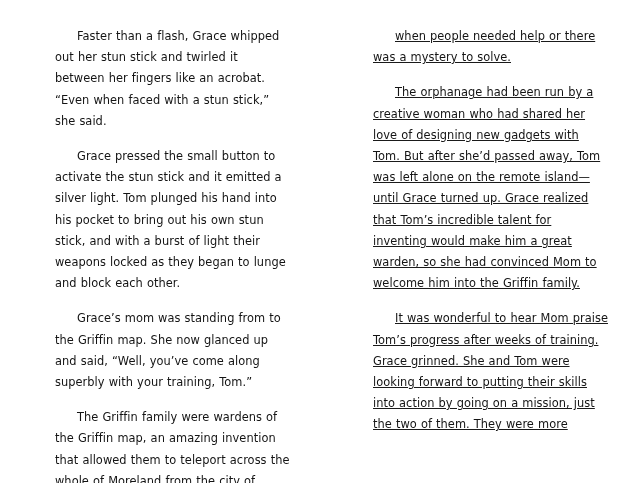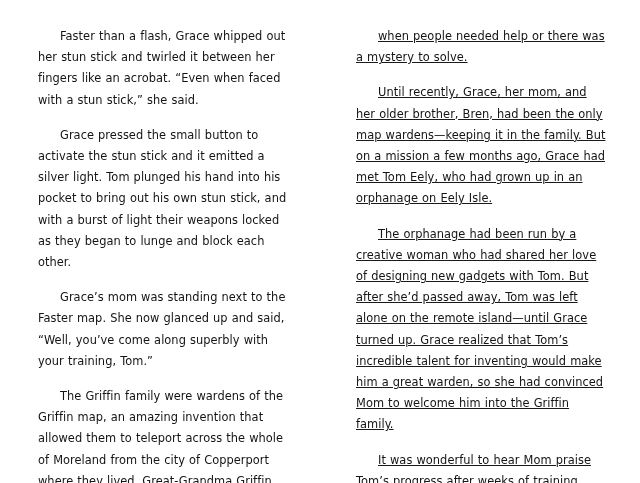--- a/index.html
+++ b/index.html
@@ -22,20 +22,21 @@
     padding: 26px 0 0 0;
   }
   .page {
     position: relative;
     box-sizing: border-box;
     width: 320px;
     height: 457px;
     padding: 0 23px;
     display: flex;
     flex-direction: column;
+    margin-left: 17px;
   }
   .page-left {
     padding-left: 38px;
     padding-right: 30px;
   }
   .page-right {
     padding-left: 36px;
     padding-right: 32px;
     text-decoration: underline;
   }
@@ -60,31 +61,30 @@
 </style>
 </head>
 <body>
 
 <div class="book">
 
   <div class="page page-left">
     <div class="body-text">
       <p class="para">Faster than a flash, Grace whipped out her stun stick and twirled it between her fingers like an acrobat.  “Even when faced with a stun stick,” she said.</p>
       <p class="para">Grace pressed the small button to activate the stun stick and it emitted a silver light.  Tom plunged his hand into his pocket to bring out his own stun stick, and with a burst of light their weapons locked as they began to lunge and block each other.</p>
-      <p class="para">Grace’s mom was standing next to the Faster map.  She now glanced up and said, “Well, you’ve come along superbly with your training, Tom.”</p>
+      <p class="para">Grace’s mom was standing from to the Griffin map.  She now glanced up and said, “Well, you’ve come along superbly with your training, Tom.”</p>
       <p class="para">The Griffin family were wardens of the Griffin map, an amazing invention that allowed them to teleport across the whole of Moreland from the city of Copperport where they lived.  Great-Grandma Griffin had created the map years ago.  She’d wanted to find a way to travel to even the most remote places in Moreland</p>
     </div>
     <div class="folio-spacer"></div>
 
   </div>
 
   <div class="page page-right">
     <div class="body-text">
       <p class="para">when people needed help or there was a mystery to solve.</p>
-      <p class="para">Until recently, Grace, her mom, and her older brother, Bren, had been the only map wardens—keeping it in the family.  But on a mission a few months ago, Grace had met Tom Eely, who had grown up in an orphanage on Eely Isle.</p>
       <p class="para">The orphanage had been run by a creative woman who had shared her love of designing new gadgets with Tom.  But after she’d passed away, Tom was left alone on the remote island—until Grace turned up.  Grace realized that Tom’s incredible talent for inventing would make him a great warden, so she had convinced Mom to welcome him into the Griffin family.</p>
       <p class="para">It was wonderful to hear Mom praise Tom’s progress after weeks of training.  Grace grinned.  She and Tom were looking forward to putting their skills into action by going on a mission, just the two of them.  They were more</p>
     </div>
     <div class="folio-spacer"></div>
 
   </div>
 
 </div>
 
 </body></html>

